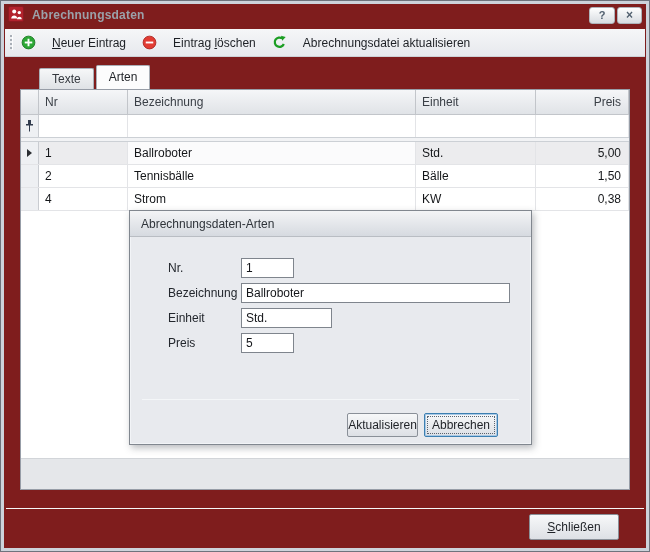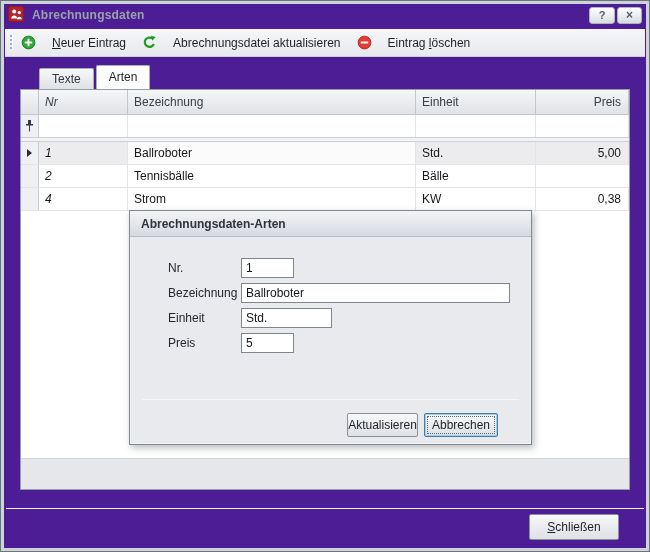--- a/index.html
+++ b/index.html
@@ -1,21 +1,21 @@
 <!DOCTYPE html>
 <html><head>
 <meta charset="utf-8">
 <style>
   * { box-sizing: border-box; margin: 0; padding: 0; }
   html,body { background:#fff; }
   body { font-family: "Liberation Sans", sans-serif; font-size:12px; }
 
   .window {
     position:relative; width:650px; height:552px;
-    background:#4c1d95;
+    background:#7f1d1d;
     border:1px solid #6e737c;
     box-shadow: inset 0 0 0 3px #cdd3db;
     overflow:hidden;
   }
 
   
   .titlebar { position:absolute; left:4px; top:3px; right:4px; height:24px; }
   .app-icon {
     position:absolute; left:3px; top:2px; width:16px; height:16px;
     background:#b2232d; border-radius:2px; border:1px solid #8d1a22;
@@ -64,21 +64,21 @@
   }
 
   
   .grid {
     position:absolute; left:19px; top:88px; width:610px; height:401px;
     border:1px solid #979da7; background:#fff; z-index:1;
   }
   .grow { display:flex; width:608px; }
   .gcell { border-right:1px solid #e3e4e7; padding-left:6px; overflow:hidden; white-space:nowrap; }
   .c-ind  { width:18px;  padding-left:0; }
-  .c-nr   { width:89px;font-style:italic;  }
+  .c-nr   { width:89px;  }
   .c-bez  { width:288px; }
   .c-ein  { width:120px; }
   .c-preis{ width:93px;  text-align:right; padding-right:7px; padding-left:0; }
 
   .grid-header { height:25px; background:linear-gradient(#f5f6f8,#e0e3e7); border-bottom:1px solid #c2c5ca; }
   .grid-header .gcell { border-right:1px solid #c2c5ca; line-height:24px; color:#3a3f46; }
 
   .filter-row { height:23px; background:#fff; border-bottom:1px solid #ccd0d5; }
   .filter-row .c-ind { background:#eef0f3; border-right:1px solid #c9ccd1;
       display:flex; align-items:center; justify-content:center; }
@@ -102,21 +102,21 @@
   
   .dialog {
     position:absolute; left:128px; top:209px; width:403px; height:235px;
     background:#e8eaee; border:1px solid #81878f; z-index:10;
     box-shadow: 2px 3px 7px rgba(55,60,70,.35), inset 0 0 0 1px #f2f4f7;
   }
   .dialog-title {
     height:26px; line-height:26px; padding-left:11px;
     background:linear-gradient(#f3f4f6,#d6dae0);
     border-bottom:1px solid #b9bdc3;
-    font-weight:bold; color:#2e3339;
+    font-weight:normal; color:#2e3339;
   }
   .fld-label { position:absolute; left:38px; color:#23272d; }
   .fld-input {
     position:absolute; left:111px; height:20px;
     border:1px solid #7f858d; background:#fff;
     font-family:inherit; font-size:12px; padding:1px 4px; color:#14161a;
   }
   .dlg-sep { position:absolute; left:12px; right:12px; top:188px; height:1px;
     background:#cfd3d8; border-bottom:1px solid #f4f6f8; }
   .btn {
@@ -161,32 +161,32 @@
       <svg width="15" height="15" viewBox="0 0 16 16">
         <circle cx="8" cy="8" r="6.8" fill="#2ca835" stroke="#1d7c25" stroke-width="1"></circle>
         <rect x="7" y="4" width="2" height="8" fill="#fff"></rect>
         <rect x="4" y="7" width="8" height="2" fill="#fff"></rect>
       </svg>
       <span><span></span><span class="u">N</span><span>euer Eintrag</span></span>
     </div>
 
     <div class="tool-btn">
       <svg width="15" height="15" viewBox="0 0 16 16">
+        <circle cx="8" cy="8" r="6.8" fill="#e23c33" stroke="#b02a24" stroke-width="1"></circle>
+        <rect x="4" y="7" width="8" height="2" fill="#fff"></rect>
+      </svg>
+      <span><span>Eintrag </span><span class="u">l</span><span>öschen</span></span>
+    </div>
+
+    <div class="tool-btn">
+      <svg width="15" height="15" viewBox="0 0 16 16">
         <path d="M12.6 9.6 A5 5 0 1 1 11 3.7" fill="none" stroke="#1b9e23" stroke-width="2.4"></path>
         <path d="M9.6 0.8 L14.6 2.0 L10.9 6.0 Z" fill="#1b9e23"></path>
       </svg>
       <span>Abrechnungsdatei aktualisieren</span>
-    </div>
-
-    <div class="tool-btn">
-      <svg width="15" height="15" viewBox="0 0 16 16">
-        <circle cx="8" cy="8" r="6.8" fill="#e23c33" stroke="#b02a24" stroke-width="1"></circle>
-        <rect x="4" y="7" width="8" height="2" fill="#fff"></rect>
-      </svg>
-      <span><span>Eintrag </span><span class="u">l</span><span>öschen</span></span>
     </div>
   </div>
 
   <div class="tabs">
     <div class="tab">Texte</div>
     <div class="tab active">Arten</div>
   </div>
 
   <div class="grid">
 
@@ -219,20 +219,21 @@
       <div class="gcell c-bez">Ballroboter</div>
       <div class="gcell c-ein">Std.</div>
       <div class="gcell c-preis">5,00</div>
     </div>
 
     <div class="grow data-row">
       <div class="gcell c-ind"></div>
       <div class="gcell c-nr">2</div>
       <div class="gcell c-bez">Tennisbälle</div>
       <div class="gcell c-ein">Bälle</div>
+      <div class="gcell c-preis">1,50</div>
     </div>
 
     <div class="grow data-row">
       <div class="gcell c-ind"></div>
       <div class="gcell c-nr">4</div>
       <div class="gcell c-bez">Strom</div>
       <div class="gcell c-ein">KW</div>
       <div class="gcell c-preis">0,38</div>
     </div>
 

